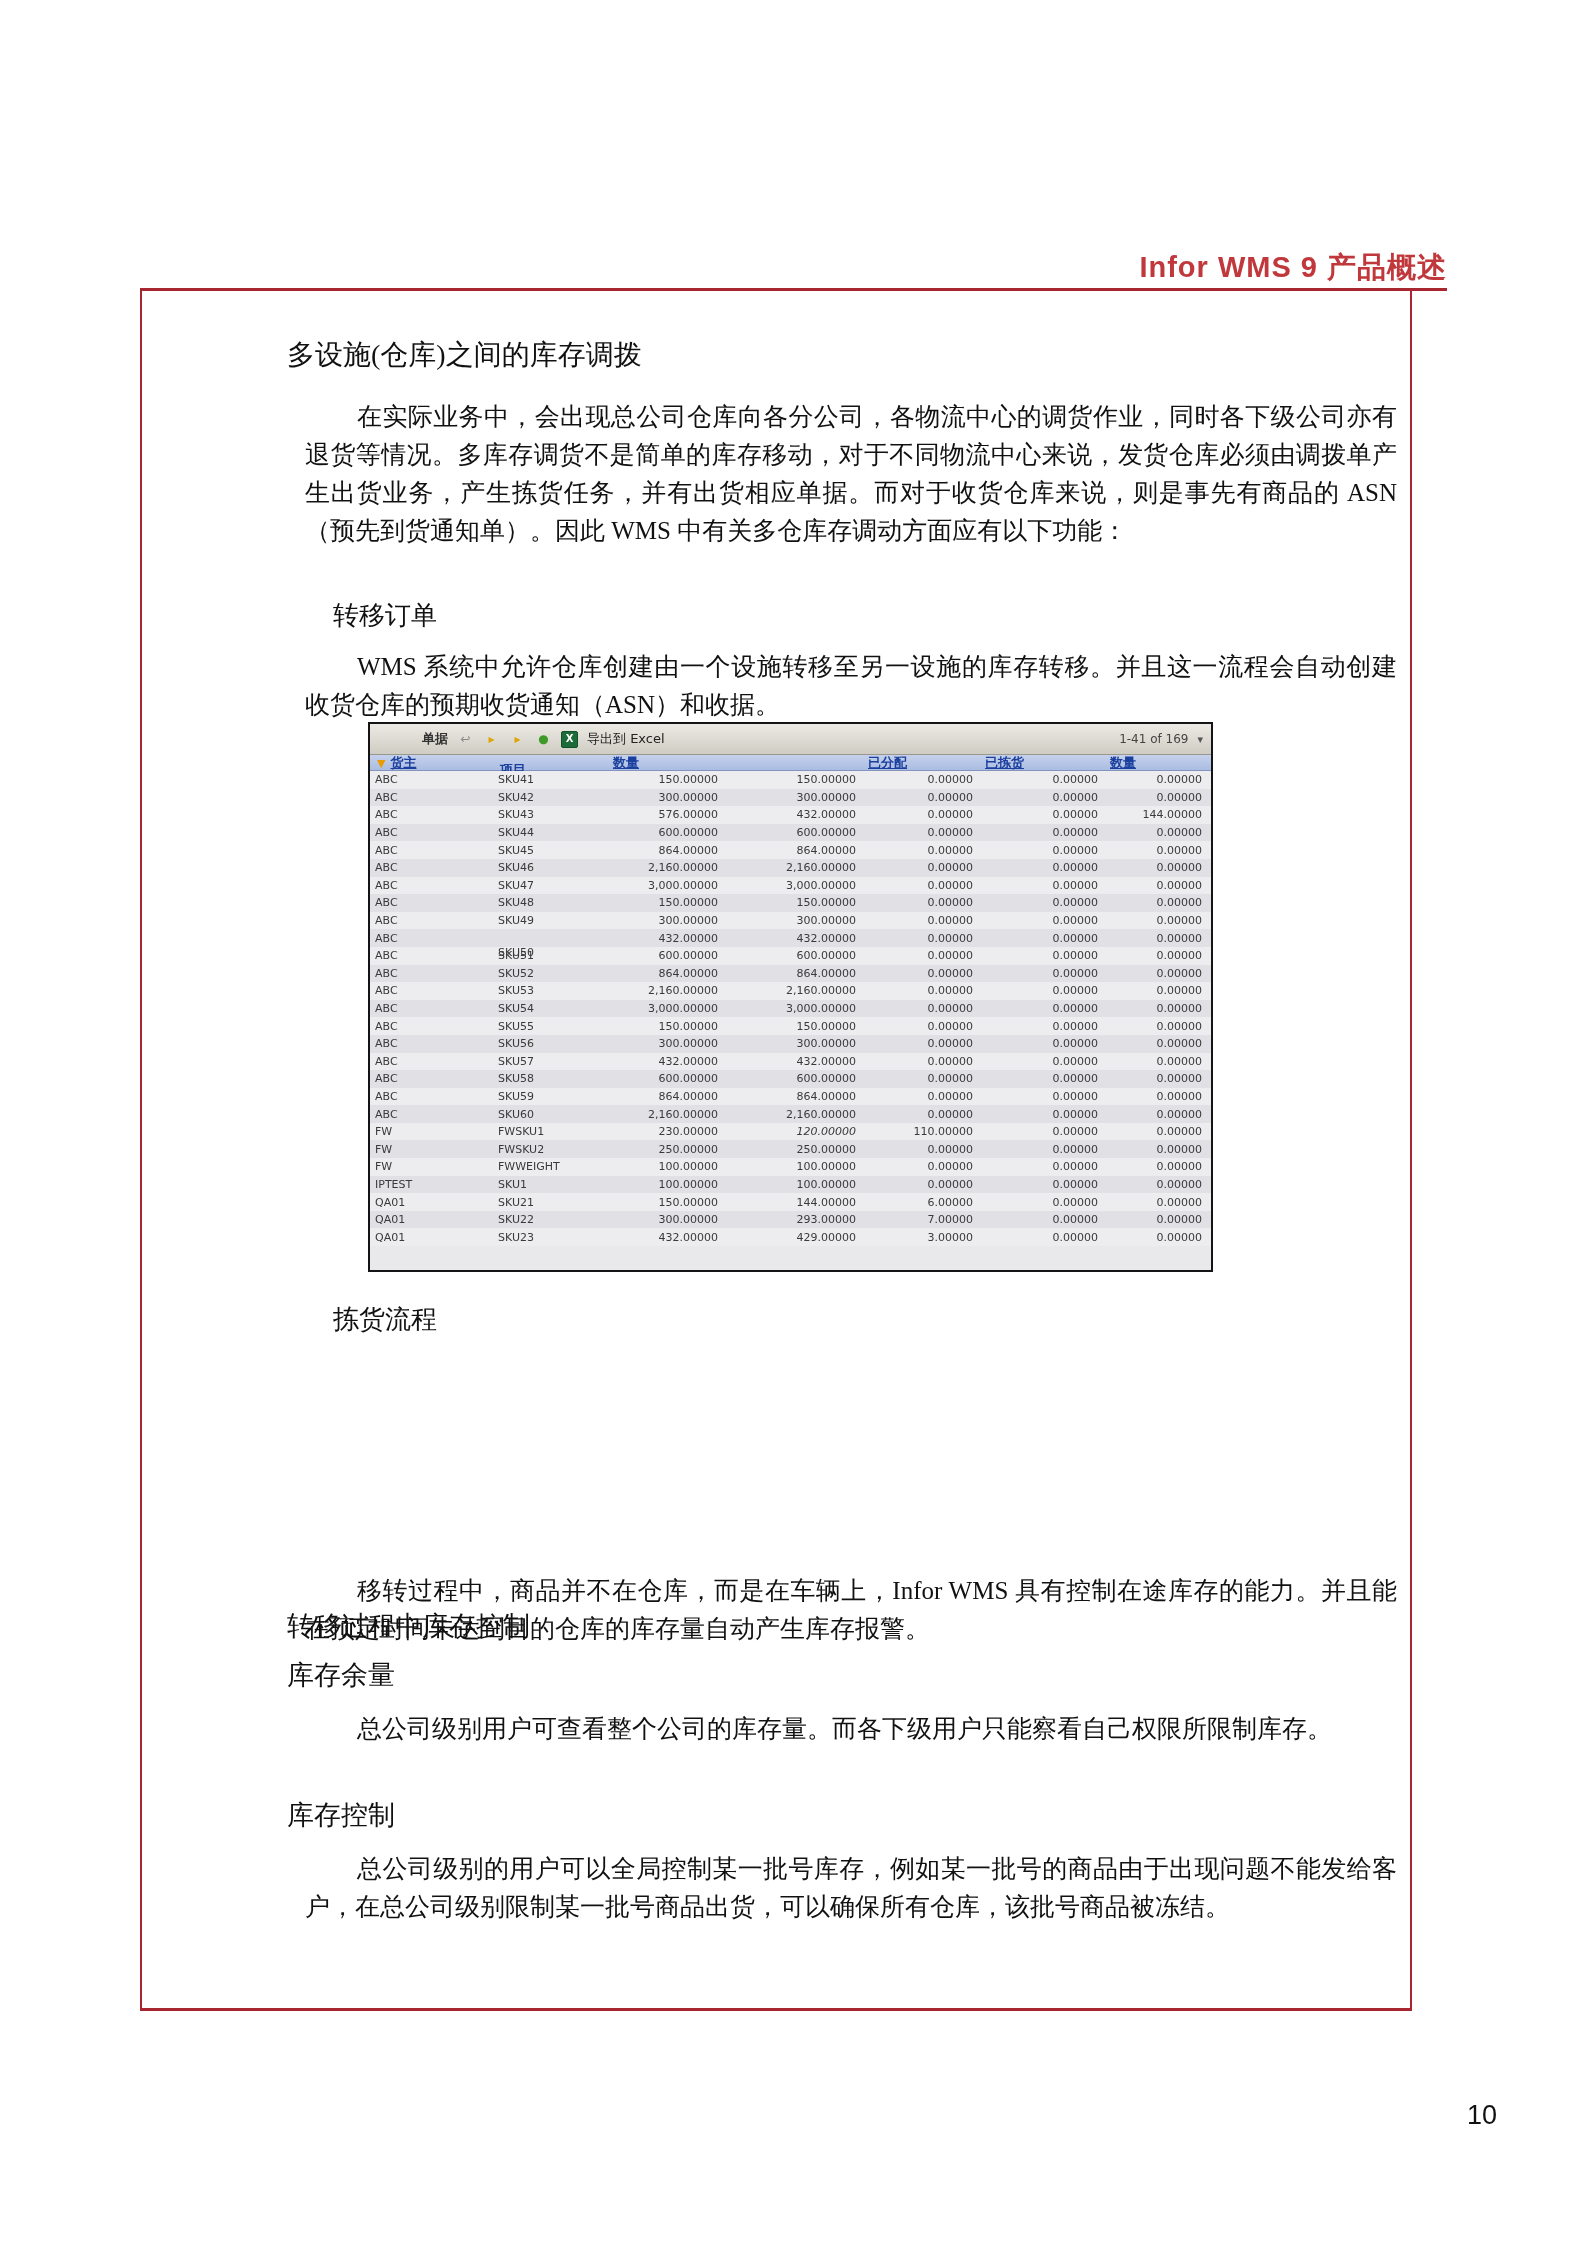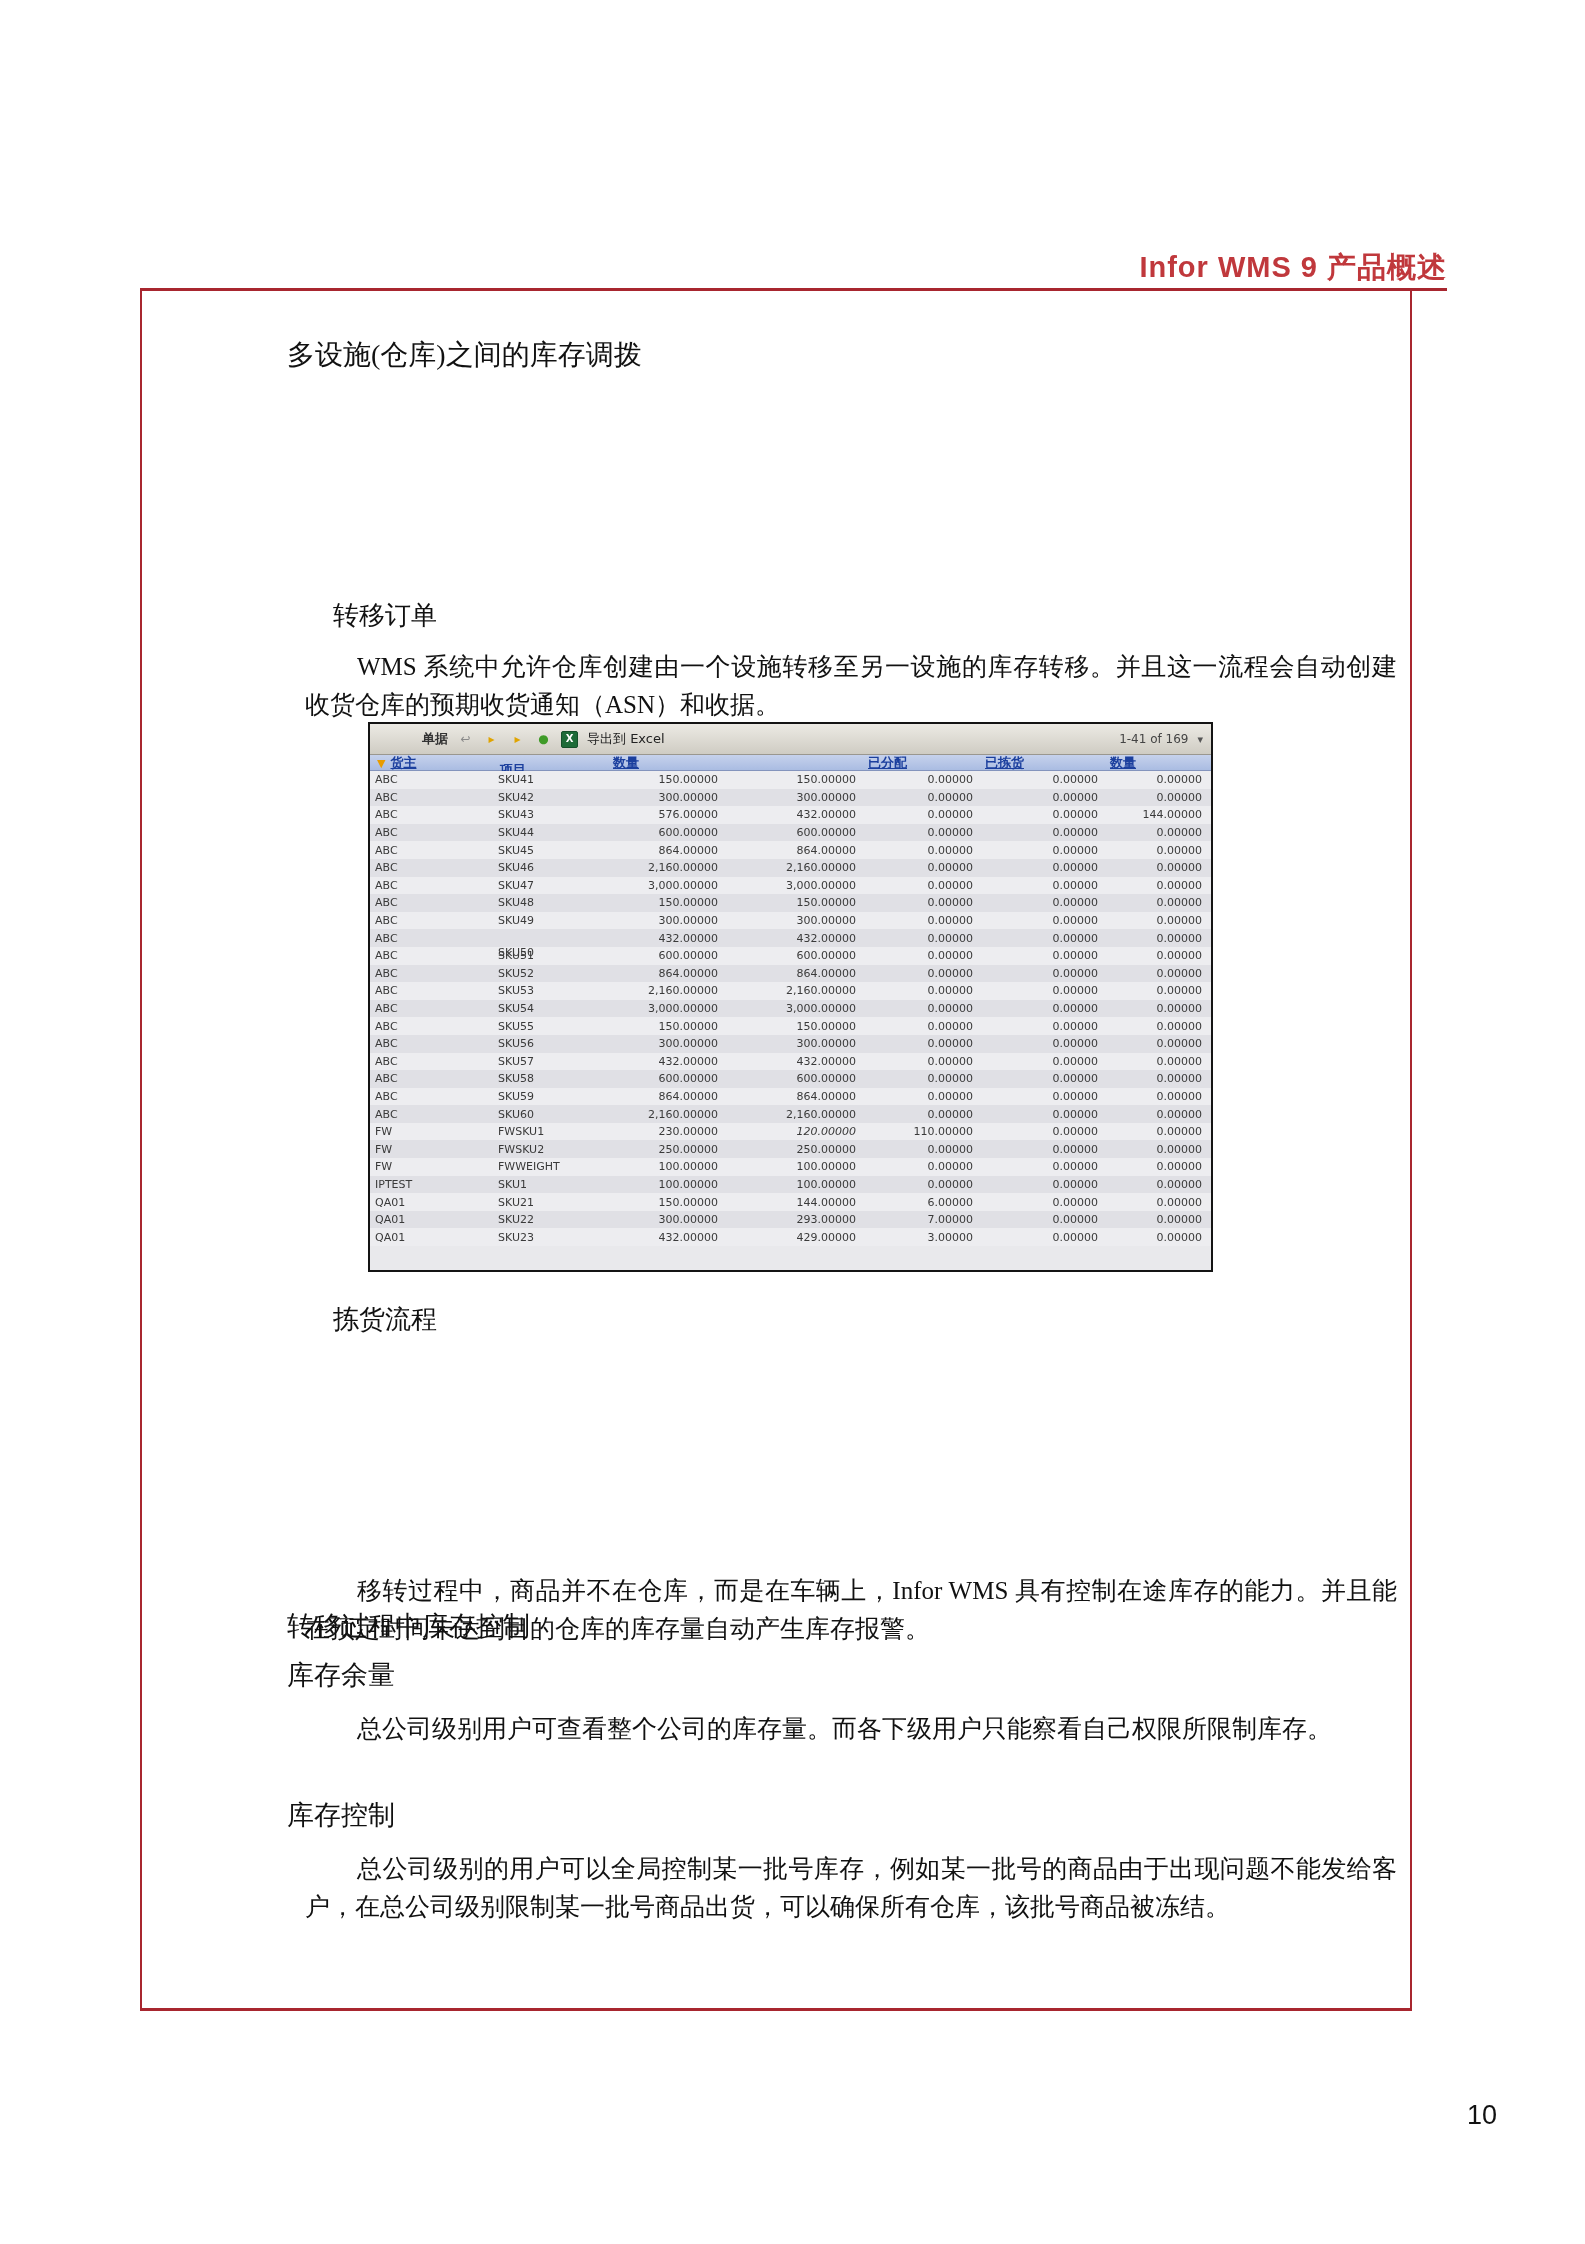--- a/index.html
+++ b/index.html
@@ -119,20 +119,21 @@
 <body>
 
 <div class="page">
 
   <div class="hdr-title">Infor WMS 9 产品概述</div>
   <div class="hdr-rule"></div>
 
   <div class="frame"></div>
 
   <div class="doc-title">多设施(仓库)之间的库存调拨</div>
+  <div class="para" id="para1">在实际业务中，会出现总公司仓库向各分公司，各物流中心的调货作业，同时各下级公司亦有退货等情况。多库存调货不是简单的库存移动，对于不同物流中心来说，发货仓库必须由调拨单产生出货业务，产生拣货任务，并有出货相应单据。而对于收货仓库来说，则是事先有商品的 ASN（预先到货通知单）。因此 WMS 中有关多仓库存调动方面应有以下功能：</div>
 
   <div class="subhead" id="sub1">转移订单</div>
   <div class="para" id="para2">WMS 系统中允许仓库创建由一个设施转移至另一设施的库存转移。并且这一流程会自动创建收货仓库的预期收货通知（ASN）和收据。</div>
 
   <div class="shot">
     <div class="shot-toolbar">
       <span class="tb-label">单据</span>
       <span class="tb-icon ic-back">↩</span>
       <span class="tb-icon ic-arrow">▸</span>
       <span class="tb-icon ic-arrow">▸</span>

